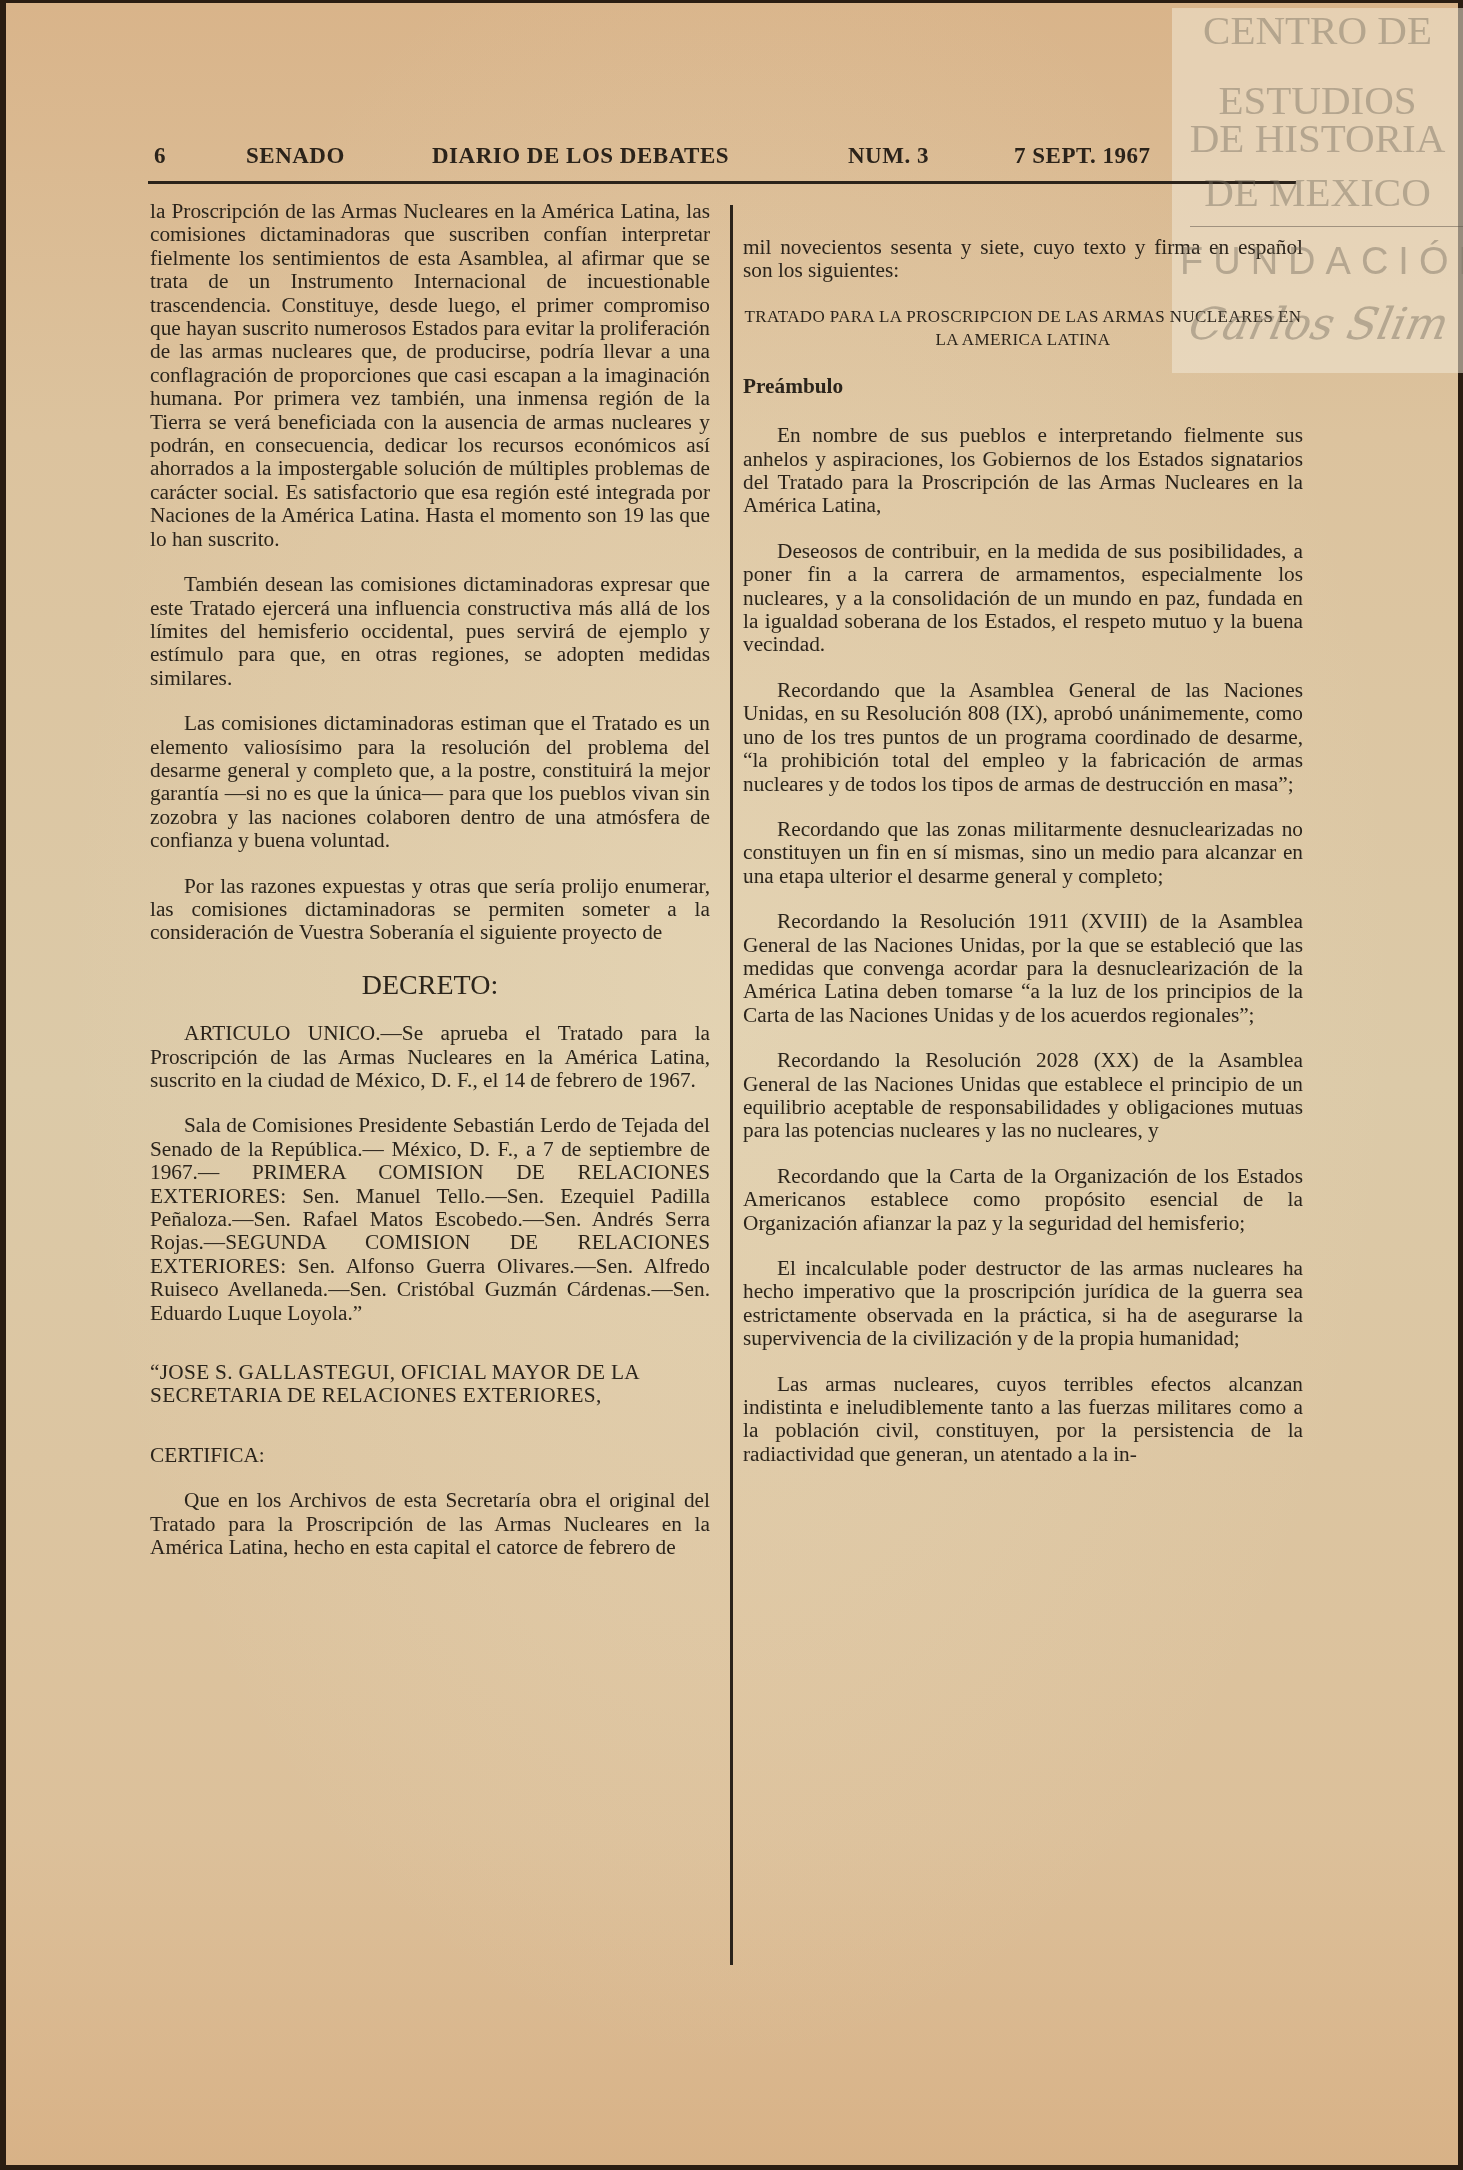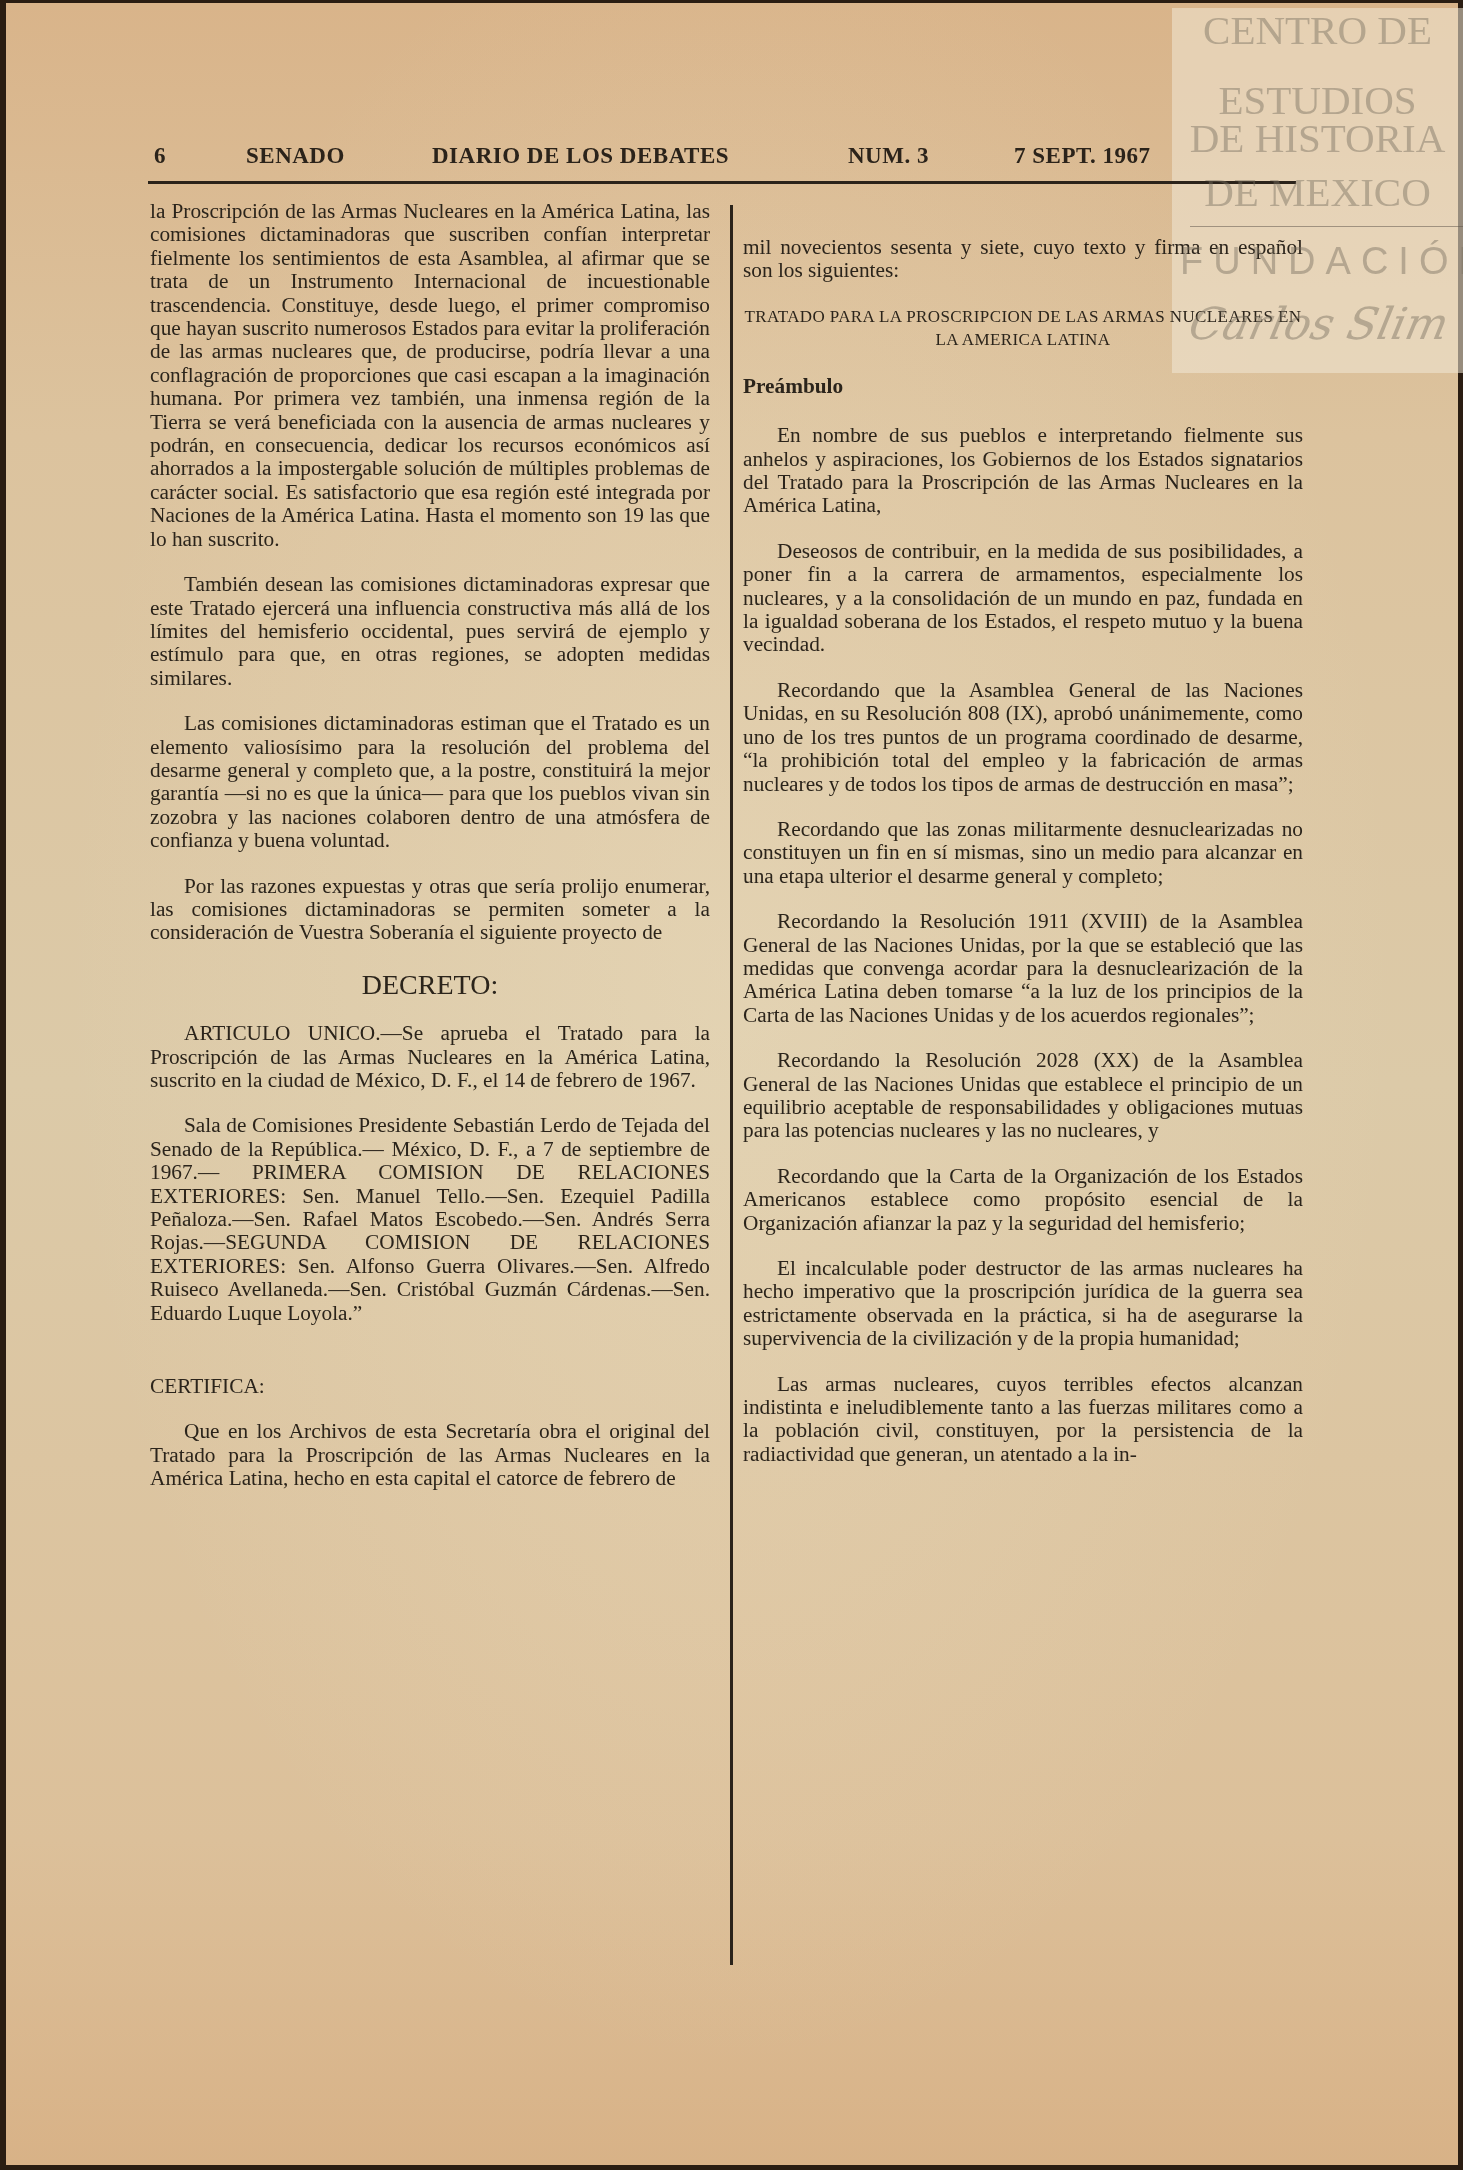--- a/index.html
+++ b/index.html
@@ -95,20 +95,21 @@
 
 <div class="col col-left">
   <p class="first">la Proscripción de las Armas Nucleares en la América Latina, las comisiones dictaminadoras que suscriben confían interpretar fielmente los sentimientos de esta Asamblea, al afirmar que se trata de un Instrumento Internacional de incuestionable trascendencia. Constituye, desde luego, el primer compromiso que hayan suscrito numerosos Estados para evitar la proliferación de las armas nucleares que, de producirse, podría llevar a una conflagración de proporciones que casi escapan a la imaginación humana. Por primera vez también, una inmensa región de la Tierra se verá beneficiada con la ausencia de armas nucleares y podrán, en consecuencia, dedicar los recursos económicos así ahorrados a la impostergable solución de múltiples problemas de carácter social. Es satisfactorio que esa región esté integrada por Naciones de la América Latina. Hasta el momento son 19 las que lo han suscrito.</p>
   <p>También desean las comisiones dictaminadoras expresar que este Tratado ejercerá una influencia constructiva más allá de los límites del hemisferio occidental, pues servirá de ejemplo y estímulo para que, en otras regiones, se adopten medidas similares.</p>
   <p>Las comisiones dictaminadoras estiman que el Tratado es un elemento valiosísimo para la resolución del problema del desarme general y completo que, a la postre, constituirá la mejor garantía —si no es que la única— para que los pueblos vivan sin zozobra y las naciones colaboren dentro de una atmósfera de confianza y buena voluntad.</p>
   <p>Por las razones expuestas y otras que sería prolijo enumerar, las comisiones dictaminadoras se permiten someter a la consideración de Vuestra Soberanía el siguiente proyecto de</p>
   <p class="decreto">DECRETO:</p>
   <p>ARTICULO UNICO.—Se aprueba el Tratado para la Proscripción de las Armas Nucleares en la América Latina, suscrito en la ciudad de México, D. F., el 14 de febrero de 1967.</p>
   <p><span>Sala de Comisiones Presidente Sebastián Lerdo de Tejada del Senado de la República.— México, D. F., a 7 de septiembre de 1967.— PRIMERA COMISION DE RELACIONES EXTERIORES: Sen. </span><b>Manuel Tello</b><span>.—Sen. </span><b>Ezequiel Padilla Peñaloza</b><span>.—Sen. </span><b>Rafael Matos Escobedo</b><span>.—Sen. </span><b>Andrés Serra Rojas</b><span>.—SEGUNDA COMISION DE RELACIONES EXTERIORES: Sen. </span><b>Alfonso Guerra Olivares</b><span>.—Sen. </span><b>Alfredo Ruiseco Avellaneda</b><span>.—Sen. </span><b>Cristóbal Guzmán Cárdenas</b><span>.—Sen. </span><b>Eduardo Luque Loyola.”</b></p>
   <div class="gap"></div>
+  <p class="noindent caps" style="text-align:left;">“JOSE S. GALLASTEGUI, OFICIAL MAYOR DE LA SECRETARIA DE RELACIONES EXTERIORES,</p>
   <div class="gap"></div>
   <p class="noindent" style="text-align:left;">CERTIFICA:</p>
   <p>Que en los Archivos de esta Secretaría obra el original del Tratado para la Proscripción de las Armas Nucleares en la América Latina, hecho en esta capital el catorce de febrero de</p>
 </div>
 
 <div class="col col-right">
   <p class="first">mil novecientos sesenta y siete, cuyo texto y firma en español son los siguientes:</p>
   <p class="treaty-title">TRATADO PARA LA PROSCRIPCION DE LAS ARMAS NUCLEARES EN LA AMERICA LATINA</p>
   <p class="heading">Preámbulo</p>
   <p>En nombre de sus pueblos e interpretando fielmente sus anhelos y aspiraciones, los Gobiernos de los Estados signatarios del Tratado para la Proscripción de las Armas Nucleares en la América Latina,</p>

